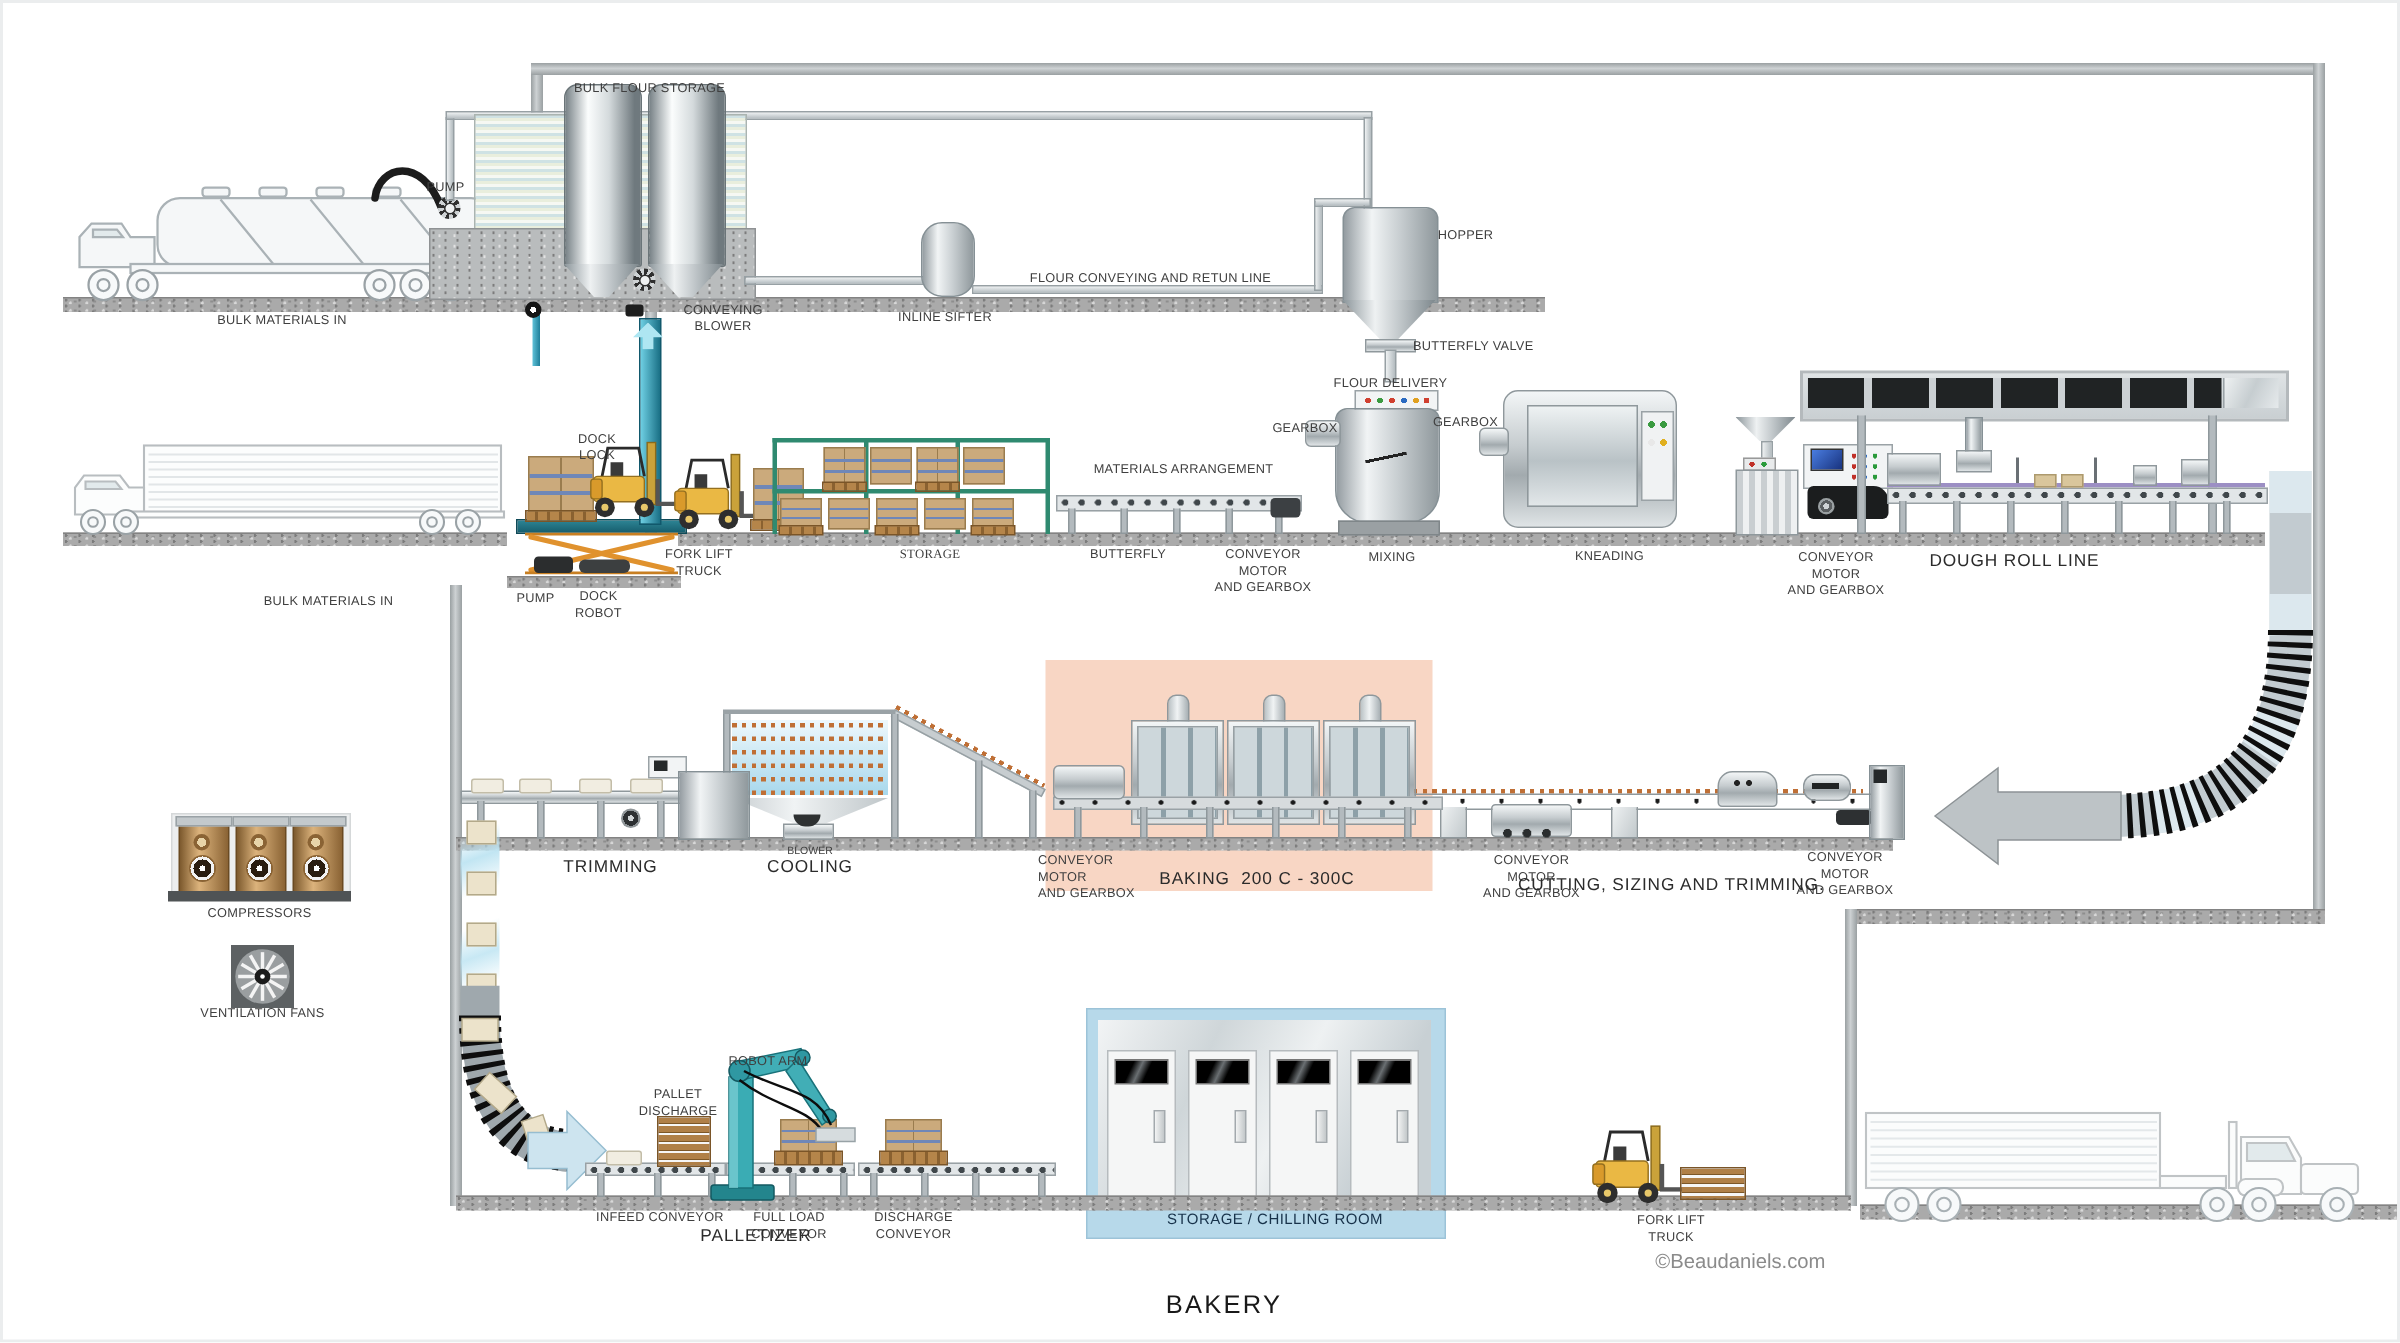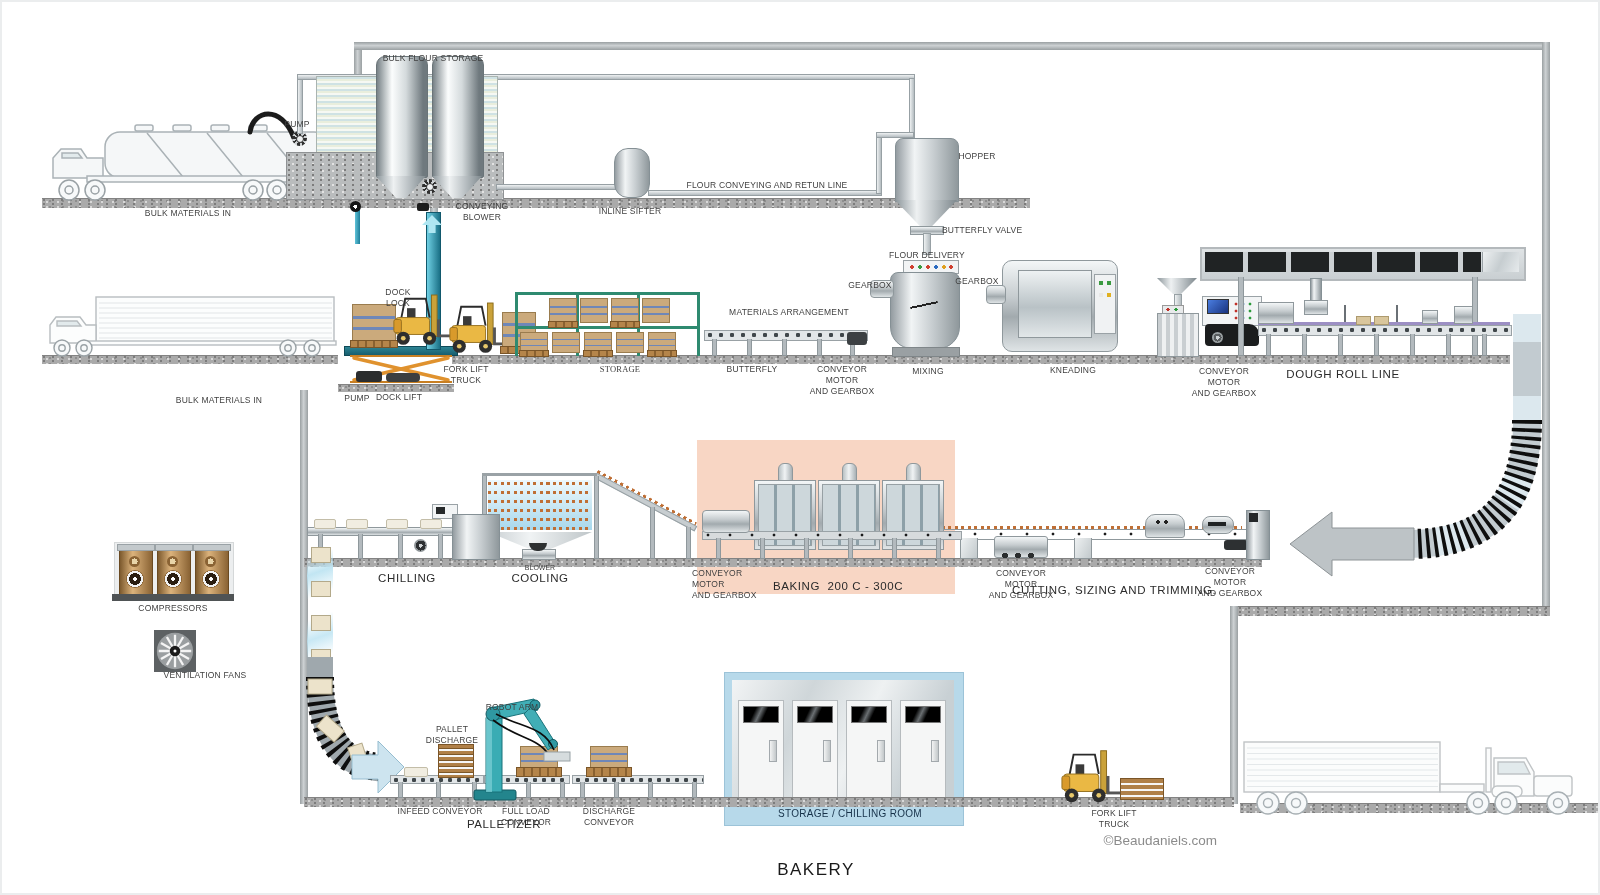--- a/index.html
+++ b/index.html
@@ -513,39 +513,39 @@
   <div class="lbl" style="left:722px;top:305px;width:130px;">MATERIALS ARRANGEMENT</div>
   <div class="lbl" style="left:896px;top:364px;width:60px;">MIXING</div>
   <div class="lbl" style="left:1041px;top:363px;width:60px;">KNEADING</div>
   <div class="lbl" style="left:1182px;top:364px;width:80px;">CONVEYOR MOTOR
 AND GEARBOX</div>
   <div class="lbl-lg" style="left:1281px;top:366px;width:120px;">DOUGH ROLL LINE</div>
   <div class="lbl" style="left:152px;top:393px;width:130px;">BULK MATERIALS IN</div>
   <div class="lbl" style="left:372px;top:285px;width:48px;">DOCK
 LOCK</div>
   <div class="lbl" style="left:333px;top:391px;width:44px;">PUMP</div>
-  <div class="lbl" style="left:371px;top:390px;width:52px;">DOCK LIFT</div>
+  <div class="lbl" style="left:371px;top:390px;width:52px;">DOCK ROBOT</div>
   <div class="lbl" style="left:428px;top:362px;width:72px;">FORK LIFT TRUCK</div>
   <div class="lbl" style="left:588px;top:362px;width:60px;font-family:Liberation Serif, serif;">STORAGE</div>
   <div class="lbl" style="left:718px;top:362px;width:64px;">BUTTERFLY</div>
   <div class="lbl" style="left:800px;top:362px;width:80px;">CONVEYOR MOTOR
 AND GEARBOX</div>
-  <div class="lbl-lg" style="left:355px;top:570px;width:100px;">CHILLING</div>
+  <div class="lbl-lg" style="left:355px;top:570px;width:100px;">TRIMMING</div>
   <div class="lbl-sm" style="left:512px;top:562px;width:52px;">BLOWER</div>
   <div class="lbl-lg" style="left:488px;top:570px;width:100px;">COOLING</div>
   <div class="lbl" style="left:690px;top:566px;width:80px;text-align:left;">CONVEYOR MOTOR
 AND GEARBOX</div>
   <div class="lbl-lg" style="left:756px;top:578px;width:160px;">BAKING  200 C - 300C</div>
   <div class="lbl" style="left:979px;top:566px;width:80px;">CONVEYOR MOTOR
 AND GEARBOX</div>
   <div class="lbl" style="left:1188px;top:564px;width:80px;">CONVEYOR MOTOR
 AND GEARBOX</div>
   <div class="lbl-lg" style="left:1010px;top:582px;width:200px;">CUTTING, SIZING AND TRIMMING.</div>
   <div class="lbl" style="left:131px;top:601px;width:80px;">COMPRESSORS</div>
-  <div class="lbl" style="left:128px;top:668px;width:90px;margin-left:30px;">VENTILATION FANS</div>
+  <div class="lbl" style="left:128px;top:668px;width:90px;">VENTILATION FANS</div>
   <div class="lbl" style="left:420px;top:722px;width:60px;">PALLET
 DISCHARGE</div>
   <div class="lbl" style="left:478px;top:700px;width:64px;">ROBOT ARM</div>
   <div class="lbl" style="left:395px;top:804px;width:86px;">INFEED CONVEYOR</div>
   <div class="lbl" style="left:478px;top:804px;width:92px;">FULL LOAD CONVEYOR</div>
   <div class="lbl" style="left:560px;top:804px;width:94px;">DISCHARGE CONVEYOR</div>
   <div class="lbl-lg" style="left:452px;top:816px;width:100px;">PALLETIZER</div>
   <div class="abs" style="left:746px;top:806px;width:204px;font-size:10px;color:#17324a;text-align:center;letter-spacing:.3px;">STORAGE / CHILLING ROOM</div>
   <div class="lbl" style="left:1076px;top:806px;width:72px;">FORK LIFT TRUCK</div>
   <div class="credit" style="left:1050px;top:831px;width:165px;">©Beaudaniels.com</div>

